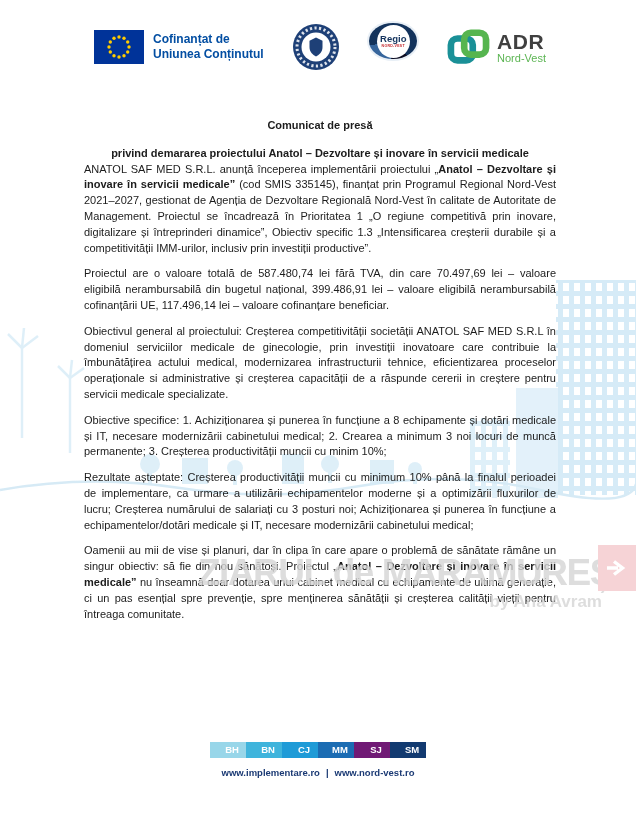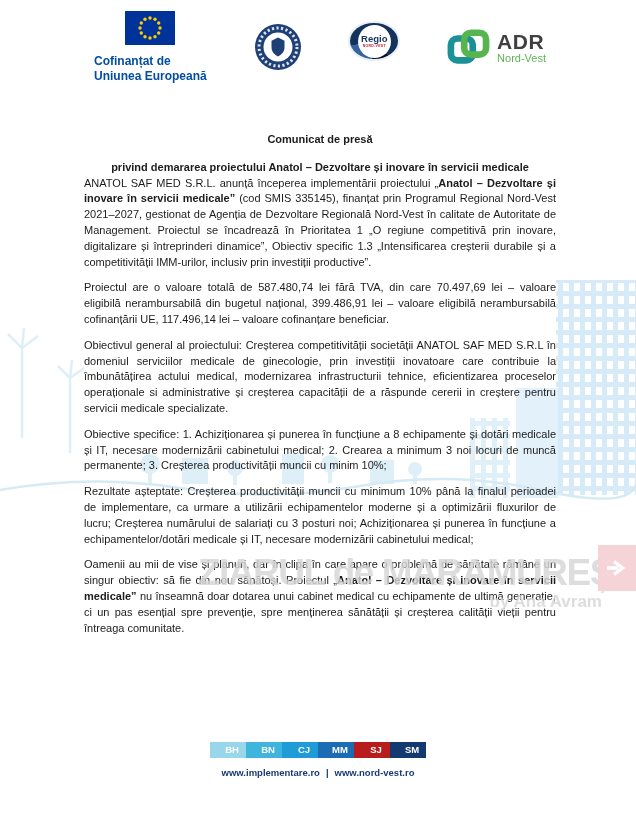--- a/index.html
+++ b/index.html
@@ -9,21 +9,21 @@
     background:#ffffff; overflow:hidden;
     font-family:"Liberation Sans", sans-serif; color:#1c1c1c;
   }
   
   .bg-art { position:absolute; left:0; top:268px; z-index:1; opacity:.55; pointer-events:none; }
   
   .logo-header {
     position:relative; z-index:2; display:flex; align-items:center;
     justify-content:space-between; padding:22px 90px 0 94px; height:72px;
   }
-  .eu-block { display:flex; align-items:center; gap:9px;flex-direction:column; }
+  .eu-block { display:flex; align-items:center; gap:9px; }
   .eu-text { font-weight:bold; color:#034ea2; font-size:12px; line-height:1.22; }
   .seal-wrap, .regio-wrap { width:48px; height:48px; }
   .regio-ring {
     width:48px; height:36px; border-radius:50%;
     background:conic-gradient(#13335c 0 38%, #0c0c22 38% 52%, #36659c 52% 72%, #13335c 72% 100%);
     display:flex; align-items:center; justify-content:center;
     box-shadow:0 0 0 2px #e8eff6;
   }
   .regio-inner {
     width:33px; height:33px; border-radius:50%; background:#fff;
@@ -33,21 +33,21 @@
   .regio-sub { font-size:3.5px; font-weight:bold; color:#c22026; letter-spacing:.3px; margin-top:1px; }
   .adr-block { display:flex; align-items:center; gap:7px; }
   .adr-text { line-height:1; }
   .adr-name { font-size:21px; font-weight:bold; color:#404040; letter-spacing:.5px; }
   .adr-sub { font-size:11px; color:#5cb553; display:block; margin-top:1px; }
   
   .content {
     position:relative; z-index:2; margin:0 80px 0 84px;
     font-size:11px; line-height:15.8px; text-align:justify;
   }
-  .doc-title   { text-align:center; font-weight:bold; margin-top:60px; }
+  .doc-title   { text-align:center; font-weight:bold; margin-top:46px; }
   .doc-subtitle{ text-align:center; font-weight:bold; margin-top:12px; }
   .doc-date    { text-align:right;  font-weight:bold; margin:10px 0 15px; }
   .body-par { margin-bottom:10px; }
   .body-par b { font-weight:bold; }
   
   .watermark {
     position:absolute; left:198px; top:554px; width:414px; z-index:3;
     pointer-events:none; color:rgba(213,213,213,.82); font-weight:bold;
   }
   .wm-main { font-size:37px; letter-spacing:-1.5px; white-space:nowrap; line-height:1; }
@@ -133,21 +133,21 @@
           <circle cx="15" cy="17" r="1.7"></circle>
             <circle cx="16.3" cy="22" r="1.7"></circle>
           <circle cx="20" cy="25.7" r="1.7"></circle>
             <circle cx="25" cy="27" r="1.7"></circle>
           <circle cx="30" cy="25.7" r="1.7"></circle>
             <circle cx="33.7" cy="22" r="1.7"></circle>
         </g>
       </svg>
       <div class="eu-text">
         <span>Cofinanțat de</span><br>
-        <span>Uniunea Europeană</span>
+        <span>Uniunea Conținutul</span>
       </div>
     </div>
 
     <div class="seal-wrap">
       <svg width="48" height="48" viewBox="0 0 48 48">
         <circle cx="24" cy="24" r="23" fill="#1e4077"></circle>
         <circle cx="24" cy="24" r="19" fill="none" stroke="#ffffff" stroke-width="3" stroke-dasharray="2.2,2.4" opacity=".85"></circle>
         <circle cx="24" cy="24" r="14.5" fill="#ffffff"></circle>
         <path d="M24 14.5 l6.5 3.2 v6.3 c0 5.2-3.2 7.6-6.5 9.6 c-3.3-2-6.5-4.4-6.5-9.6 v-6.3 z" fill="#1e4077"></path>
       </svg>
@@ -201,21 +201,21 @@
       <path d="M2 9 h11 M9 2.5 l8.5 6.5 -8.5 6.5" stroke="#ffffff" stroke-width="3.4" fill="none"></path>
     </svg>
   </button>
 
   <footer class="footer">
     <div class="county-bar">
       <span class="county" style="background:#98d6e9">BH</span>
       <span class="county" style="background:#3fb4dc">BN</span>
       <span class="county" style="background:#1f9bd7">CJ</span>
       <span class="county" style="background:#1b6cb3">MM</span>
-      <span class="county" style="background:#b91c1c">SJ</span>
+      <span class="county" style="background:#701a75">SJ</span>
       <span class="county" style="background:#123a70">SM</span>
     </div>
     <div class="links-row">
       <a href="#">www.implementare.ro</a><span class="link-sep">|</span><a href="#">www.nord-vest.ro</a>
     </div>
   </footer>
 
 </div>
 
 </body></html>

